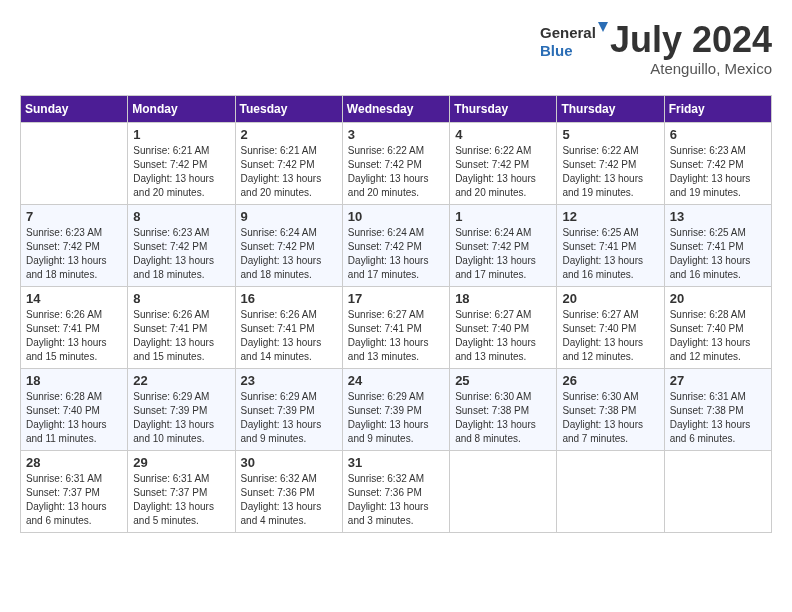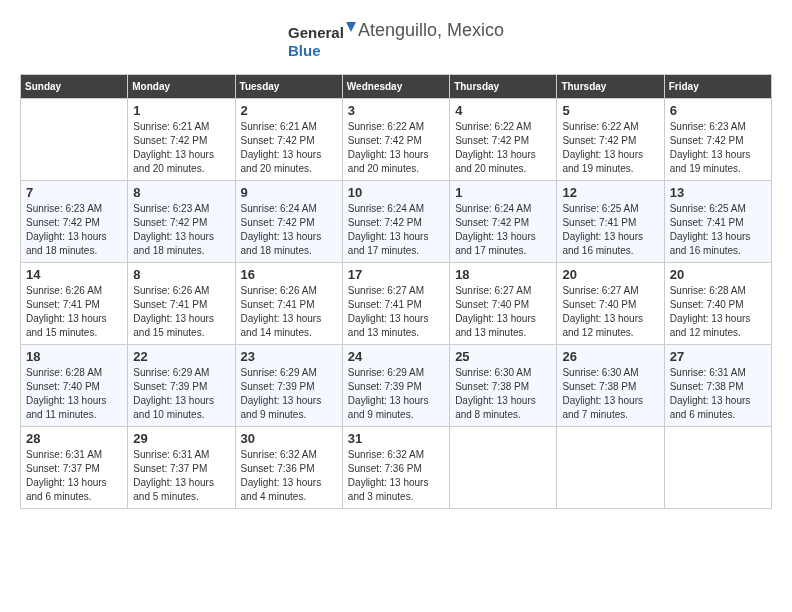--- a/index.html
+++ b/index.html
@@ -5,53 +5,53 @@
     * { box-sizing: border-box; margin: 0; padding: 0; }
     body {
       font-family: Arial, sans-serif;
       background: #fff;
       width: 792px;
       min-height: 612px;
       padding: 20px;
     }
     .header {
       display: flex;
-      justify-content: center;
+      justify-content: flex-end;
       align-items: flex-start;
-      margin-bottom: 12px;
+      margin-bottom: 18px;
     }
     .logo {
       display: flex;
       align-items: center;
       gap: 4px;
     }
     .title-area {
       text-align: right;
     }
     .month-year {
       font-size: 36px;
       font-weight: bold;
       color: #333;
       line-height: 1.1;
     }
     .location {
-      font-size: 18px;
+      font-size: 15px;
       color: #555;
     }
     table {
       width: 100%;
       border-collapse: collapse;
       font-size: 11px;
     }
     thead tr th {
-      background-color: #404040;
+      background-color: #4c1d95;
       color: #fff;
       padding: 6px 4px;
       text-align: left;
-      font-size: 10px;
+      font-size: 12px;
       font-weight: bold;
       border: 1px solid #ccc;
     }
     tbody tr td {
       border: 1px solid #ccc;
       padding: 4px 5px;
       vertical-align: top;
       min-height: 70px;
       width: 107px;
     }
@@ -82,20 +82,21 @@
 
 <div class="header">
   <div class="logo">
   <svg width="70" height="42" viewBox="0 0 70 42">
     <text x="0" y="18" font-size="15" font-weight="bold" fill="#333" font-family="Arial">General</text>
     <text x="0" y="36" font-size="15" font-weight="bold" fill="#2a6db5" font-family="Arial">Blue</text>
     <polygon points="58,2 68,2 63,12" fill="#2a6db5"></polygon>
   </svg>
 </div>
   <div class="title-area">
+    <div class="month-year">July 2024</div>
     <div class="location">Atenguillo, Mexico</div>
   </div>
 </div>
 
 <table>
   <thead>
     <tr>
     <th>Sunday</th>
         <th>Monday</th>
         <th>Tuesday</th>

